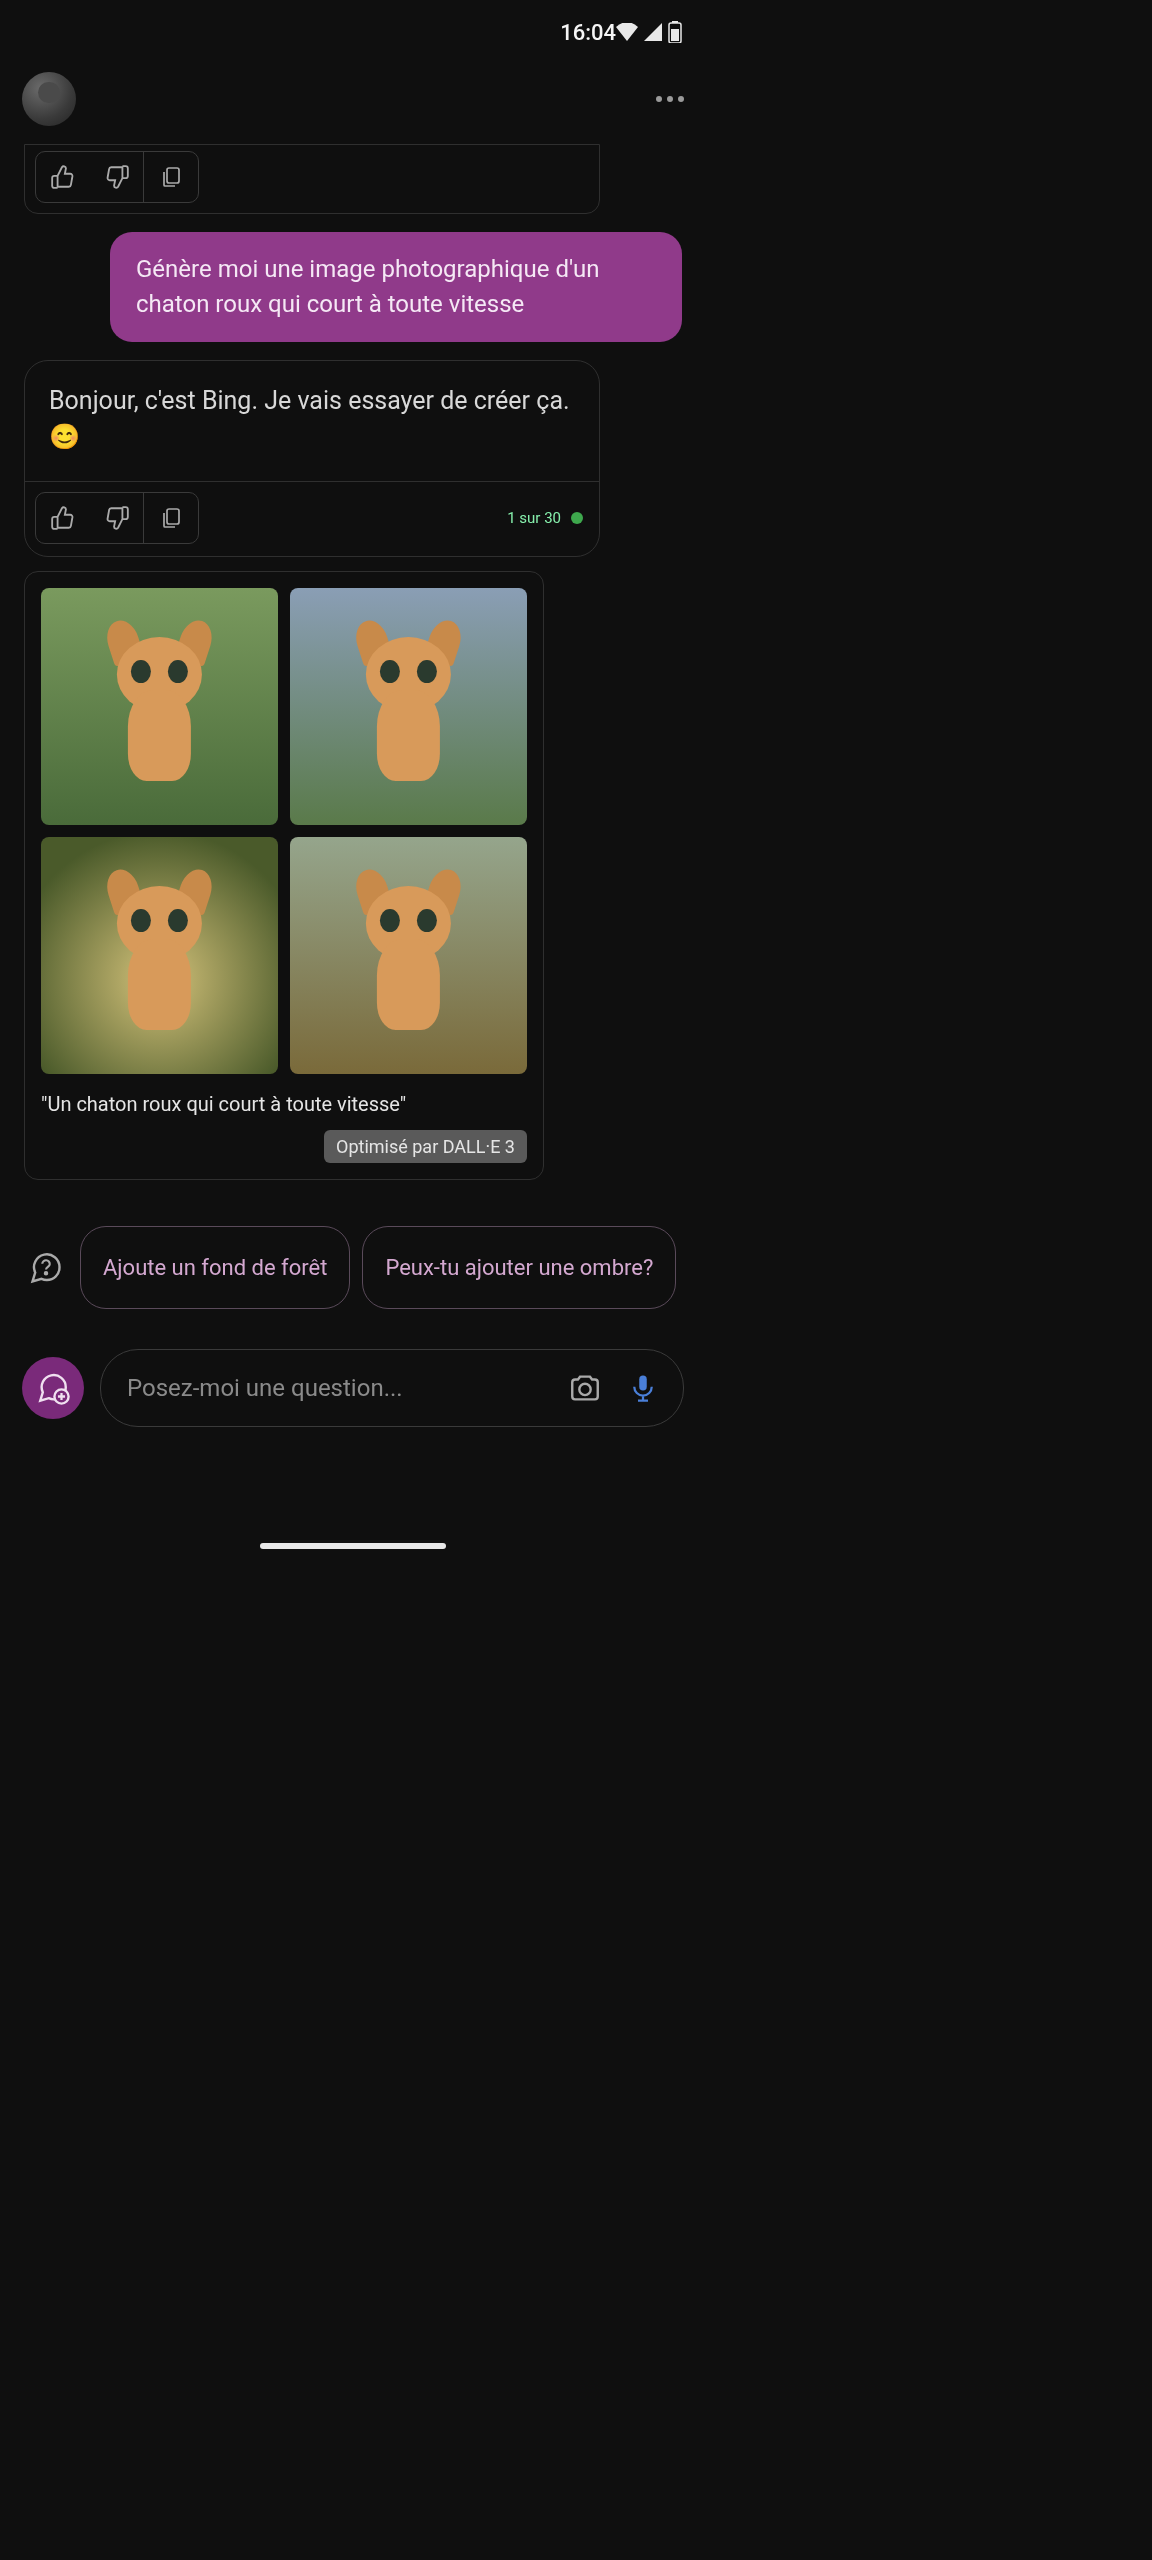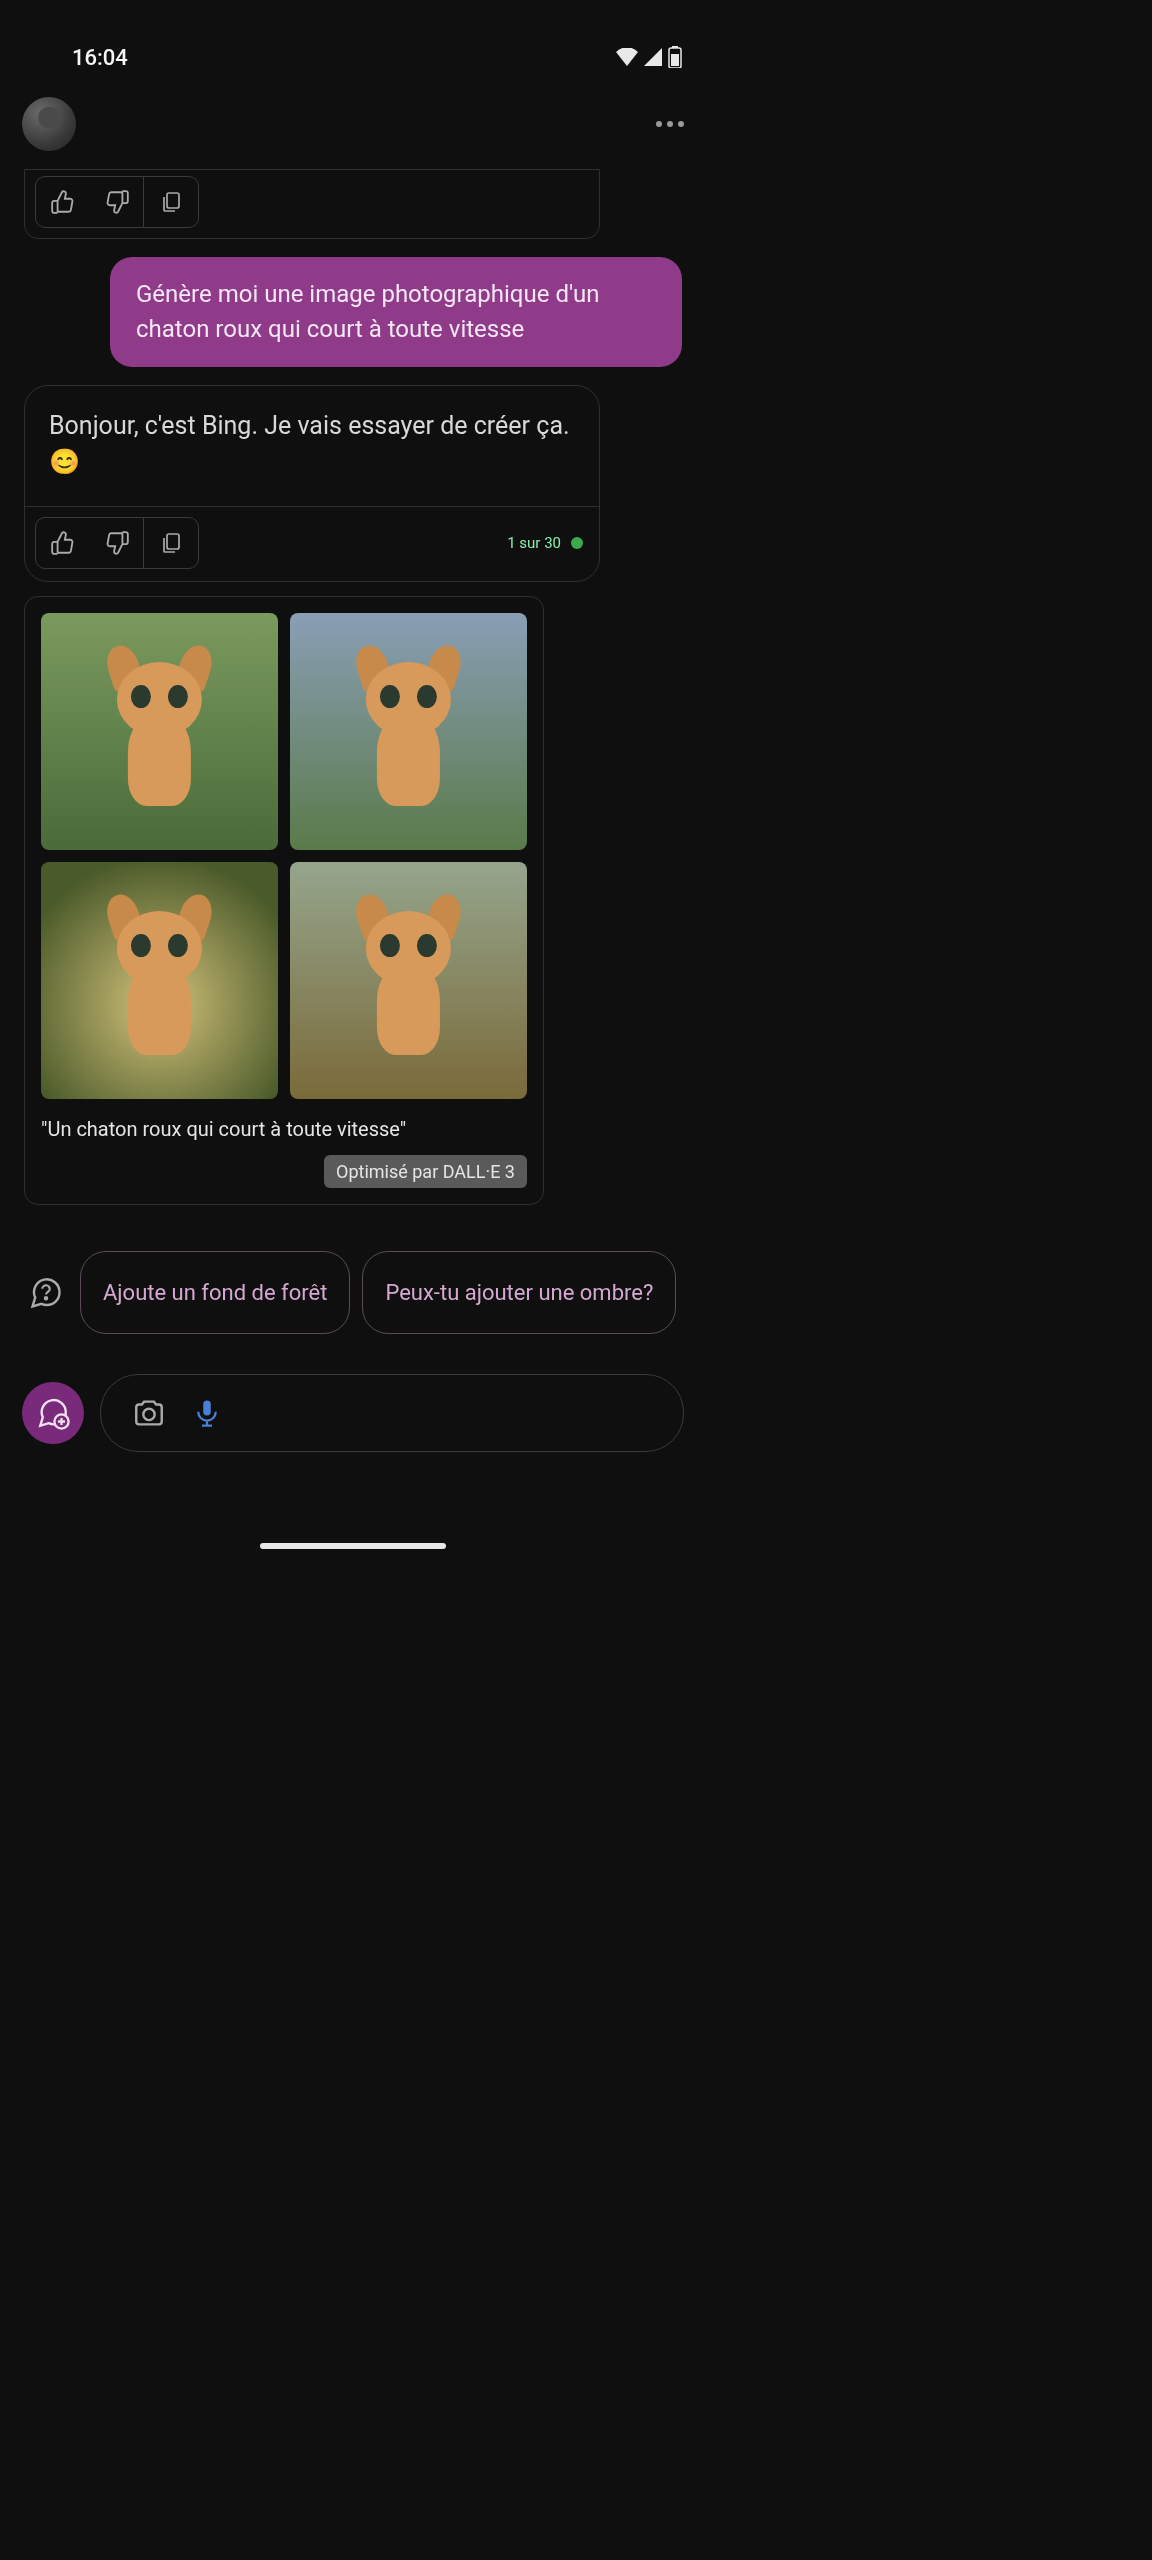--- a/index.html
+++ b/index.html
@@ -11,25 +11,24 @@
       background: #0f0f0f;
       font-family: -apple-system, BlinkMacSystemFont, 'Segoe UI', Roboto, sans-serif;
       width: 706px;
       height: 1568px;
       color: #e8e8e8;
       position: relative;
       overflow: hidden;
     }
     .status-bar {
       display: flex;
-      justify-content: space-between;
+      justify-content: flex-end;
       align-items: center;
       padding: 12px 24px 8px 24px;
       height: 60px;
-      margin-top: 25px;
     }
     .status-time {
       font-size: 22px;
       font-weight: 500;
       color: #f5f5f5;
       margin-left: 48px;
     }
     .status-icons {
       display: flex;
       gap: 6px;
@@ -457,20 +456,21 @@
 
 <div class="composer">
   <div class="new-chat-btn">
     <svg width="34" height="34" viewBox="0 0 24 24" fill="none" stroke="#f0e0f0" stroke-width="1.7">
         <path d="M21 11.5a8.38 8.38 0 0 1-8.5 8.5 8.5 8.5 0 0 1-3.5-.8L3 21l1.8-6A8.5 8.5 0 1 1 21 11.5z"></path>
         <circle cx="18" cy="18" r="5" fill="#7a2a7a" stroke="#f0e0f0"></circle>
         <path d="M18 15.5 v5 M15.5 18 h5" stroke-width="1.6"></path>
       </svg>
   </div>
   <div class="input-box">
+    <span class="input-placeholder">Posez-moi une question...</span>
     <div class="composer-icon">
       <svg width="34" height="34" viewBox="0 0 24 24" fill="none" stroke="#aaa" stroke-width="1.7">
           <path d="M3 8 a2 2 0 0 1 2 -2 h2 l1.5 -2 h7 l1.5 2 h2 a2 2 0 0 1 2 2 v10 a2 2 0 0 1 -2 2 H5 a2 2 0 0 1 -2 -2 Z"></path>
           <circle cx="12" cy="13" r="4"></circle>
         </svg>
     </div>
     <div class="composer-icon">
       <svg width="30" height="34" viewBox="0 0 24 24" fill="#4a7fd8">
           <rect x="9" y="2" width="6" height="12" rx="3"></rect>
           <path d="M5 11 a7 7 0 0 0 14 0 M12 18 v4 M8 22 h8" fill="none" stroke="#4a7fd8" stroke-width="1.8"></path>

